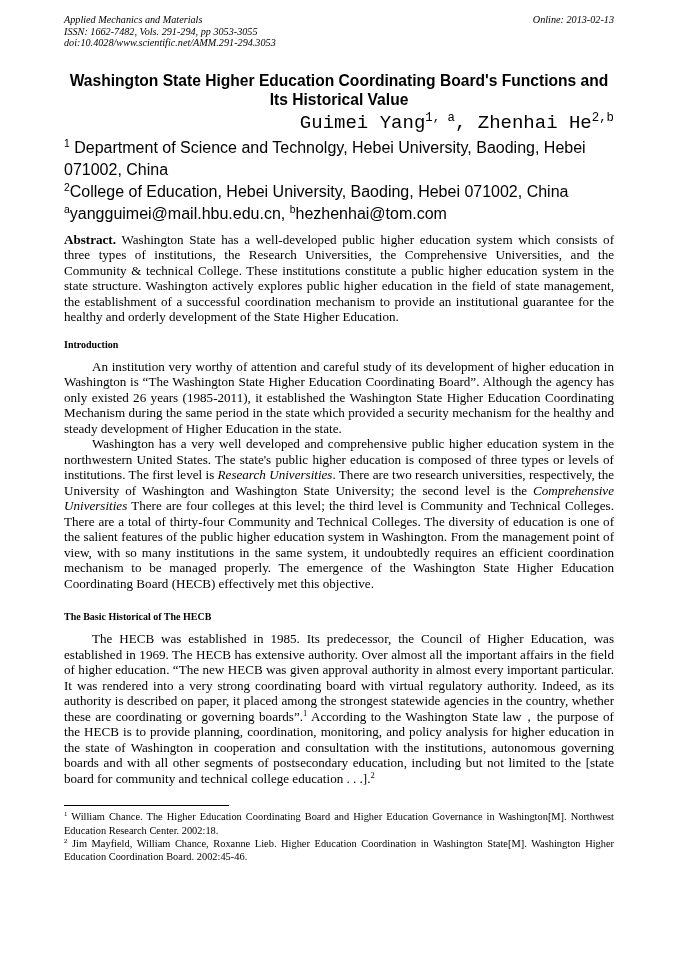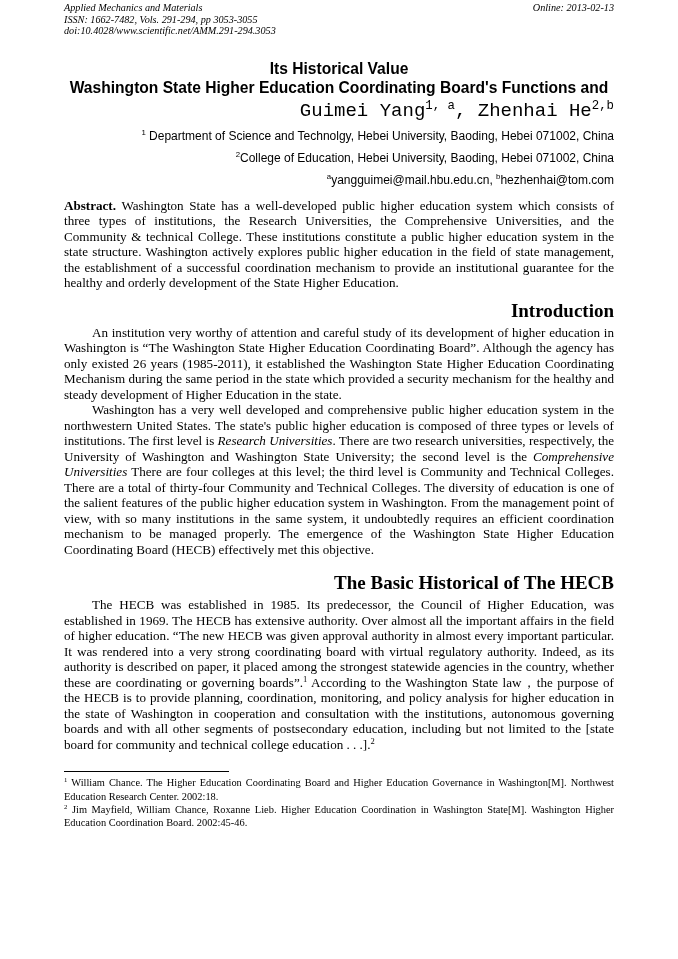--- a/index.html
+++ b/index.html
@@ -1,30 +1,30 @@
 <!DOCTYPE html>
 <html><head>
 <meta charset="utf-8">
 <style>
   html, body { margin: 0; padding: 0; background: #ffffff; }
   body { width: 678px; height: 959px; position: relative; overflow: hidden; color: #000; }
-  .page { position: absolute; left: 64px; top: 2px; width: 550px; }
+  .page { position: absolute; left: 64px; top: 14px; width: 550px; }
   .meta { font-family: "Liberation Serif", serif; font-style: italic; font-size: 10.2px; line-height: 11.6px; }
   .meta-right { position: absolute; right: 0; top: 0; font-family: "Liberation Serif", serif; font-style: italic; font-size: 10.2px; }
   .title { font-family: "Liberation Sans", sans-serif; font-weight: bold; font-size: 15.6px; line-height: 19px; text-align: center; margin-top: 22px; }
   .authors { font-family: Liberation Mono, monospace; font-size: 19px; text-align: right; margin-top: 4px; line-height: 20px; }
-  .aff { font-family: "Liberation Sans", sans-serif; font-size: 12px; text-align: right; line-height: 22px; }
+  .aff { font-family: "Liberation Sans", sans-serif; font-size: 16px; text-align: left; line-height: 22px; }
   .aff1 { margin-top: 4px; }
   sup { font-size: 65%; vertical-align: super; line-height: 0; }
   .keywords { font-family: "Liberation Sans", sans-serif; font-size: 12.1px; margin-top: 14px; line-height: 14px; white-space: nowrap; }
   .keywords b { font-weight: bold; }
   .body-text { font-family: "Liberation Serif", serif; font-size: 13.1px; line-height: 15.5px; text-align: justify; }
   .abstract { margin-top: 7px; }
   .abstract b { font-weight: bold; margin-top: 8px; }
-  h2 { font-family: "Liberation Serif", serif; font-weight: bold; font-size: 19px; margin: 12px 0 7px 0; line-height: 15px; text-align: right; }
+  h2 { font-family: "Liberation Serif", serif; font-weight: bold; font-size: 10px; margin: 12px 0 7px 0; line-height: 15px; }
   p { margin: 0; }
   .indent { text-indent: 28px; }
   .fn-rule { width: 165px; border-top: 1px solid #000; margin-top: 19px; }
   .footnotes { font-family: "Liberation Serif", serif; font-size: 10.4px; line-height: 13.3px; text-align: justify; margin-top: 4px; }
   .fn-item { margin: 0; }
 </style>
 </head>
 <body>
 
 <div class="page">
@@ -32,22 +32,22 @@
   <div style="position:relative;">
     <div class="meta">
       <div>Applied Mechanics and Materials</div>
       <div>ISSN: 1662-7482, Vols. 291-294, pp 3053-3055</div>
       <div>doi:10.4028/www.scientific.net/AMM.291-294.3053</div>
     </div>
     <div class="meta-right">Online: 2013-02-13</div>
   </div>
 
   <div class="title">
+    <div>Washington State Higher Education Coordinating Board's Functions and</div>
     <div>Its Historical Value</div>
-    <div>Washington State Higher Education Coordinating Board's Functions and</div>
   </div>
 
   <div class="authors">
     <span>Guimei Yang</span><sup>1, a</sup><span>, </span><span>Zhenhai He</span><sup>2,b</sup>
   </div>
 
   <div class="aff aff1">
     <sup>1</sup><span> Department of Science and Technolgy, Hebei University, Baoding, Hebei 071002, China</span>
   </div>
   <div class="aff">

